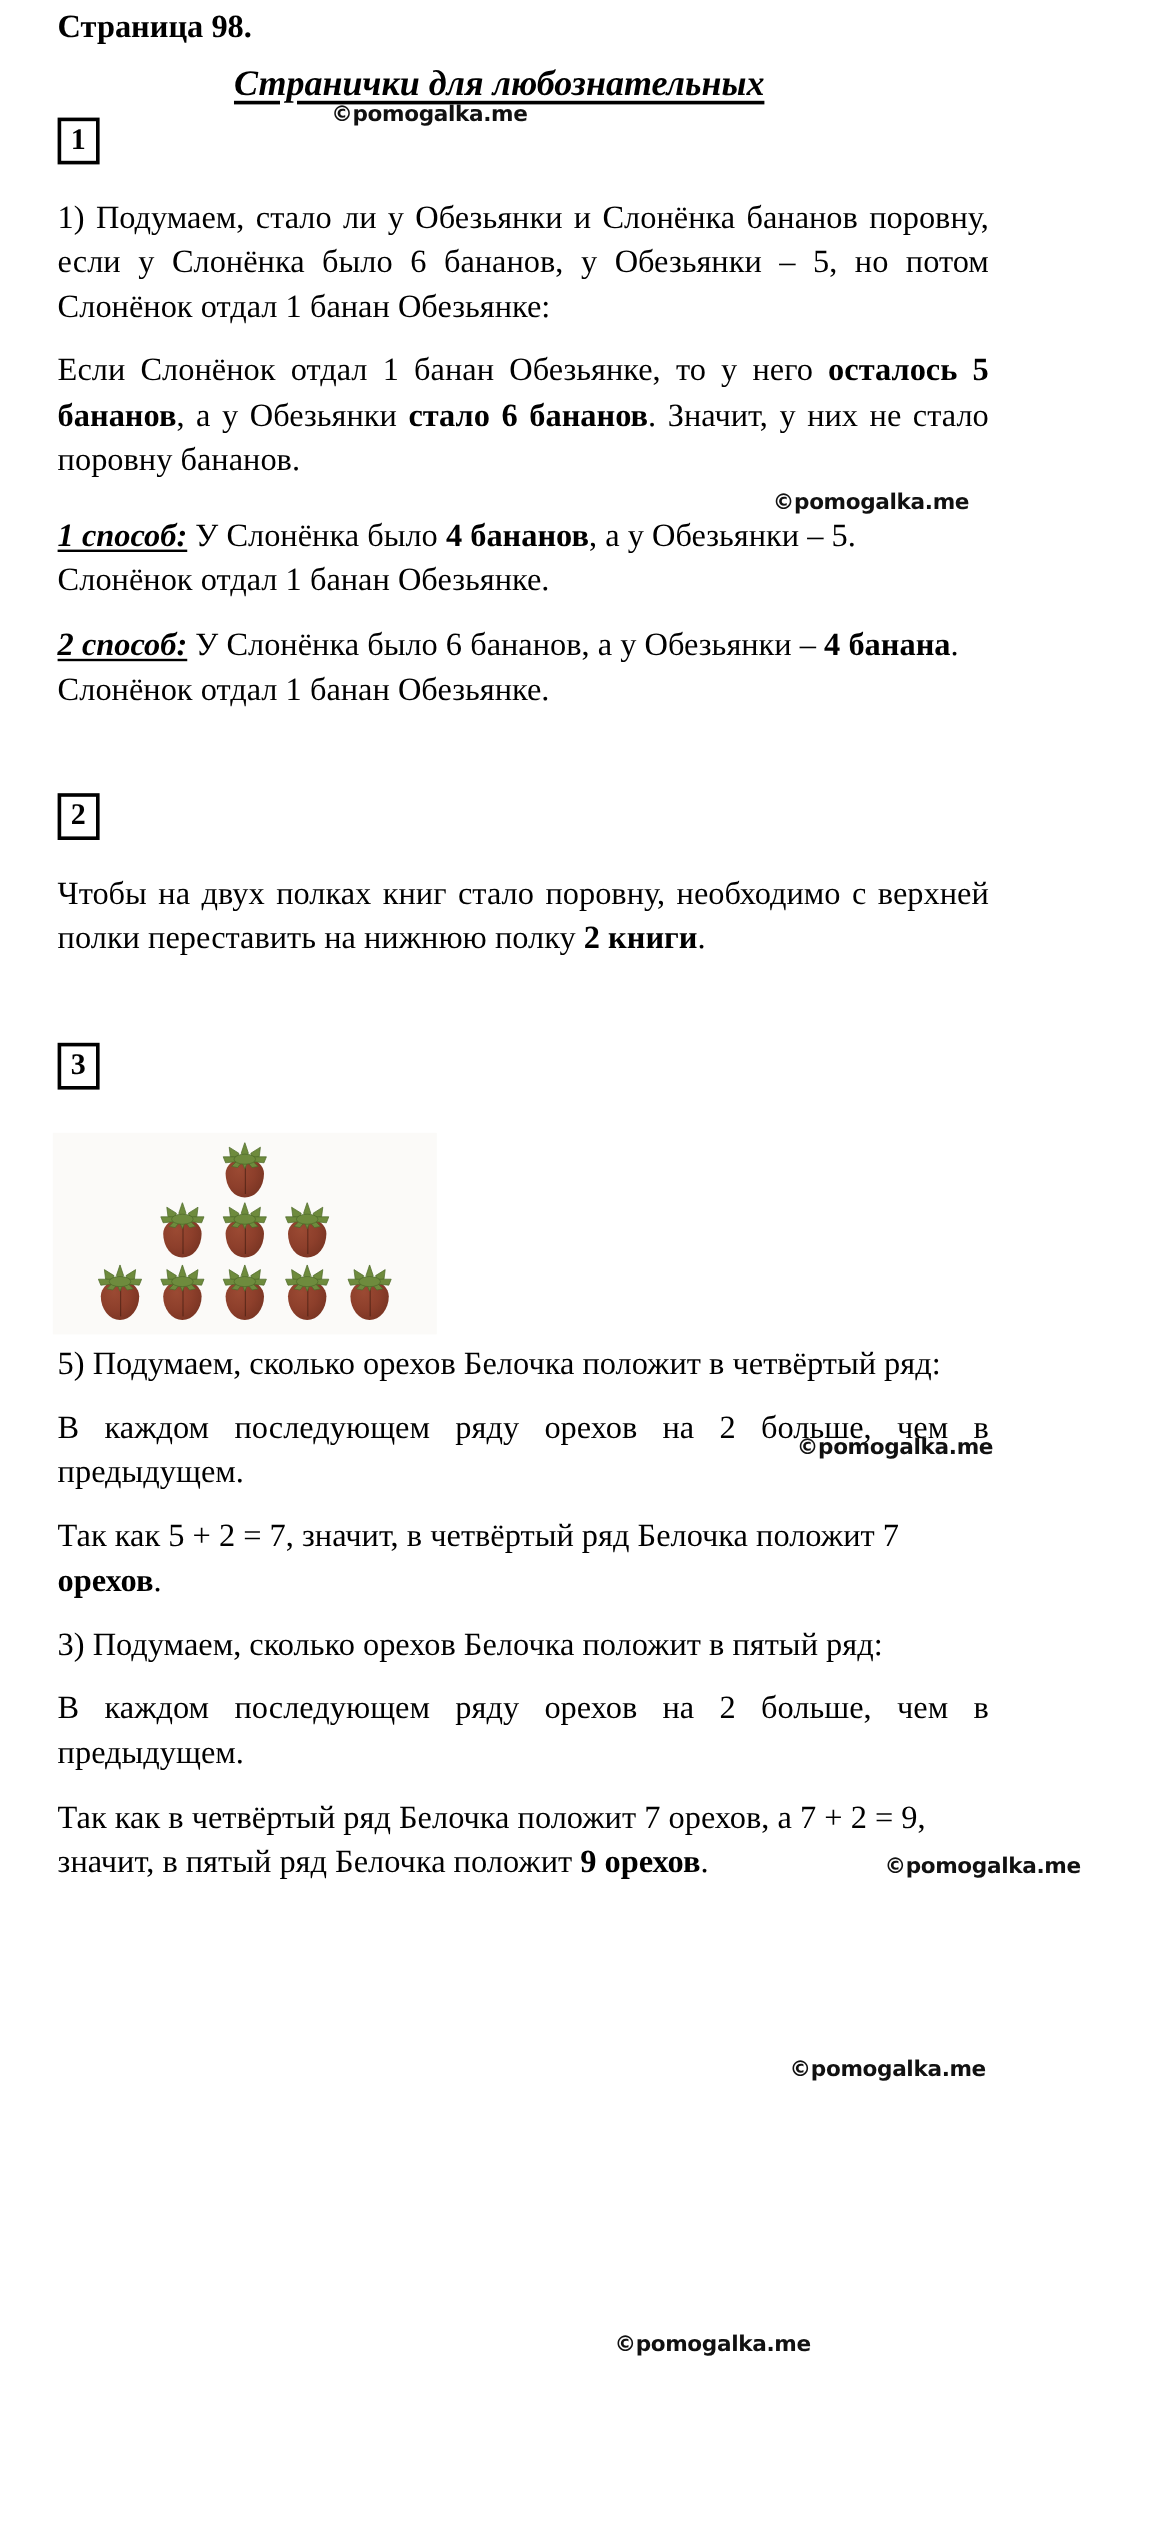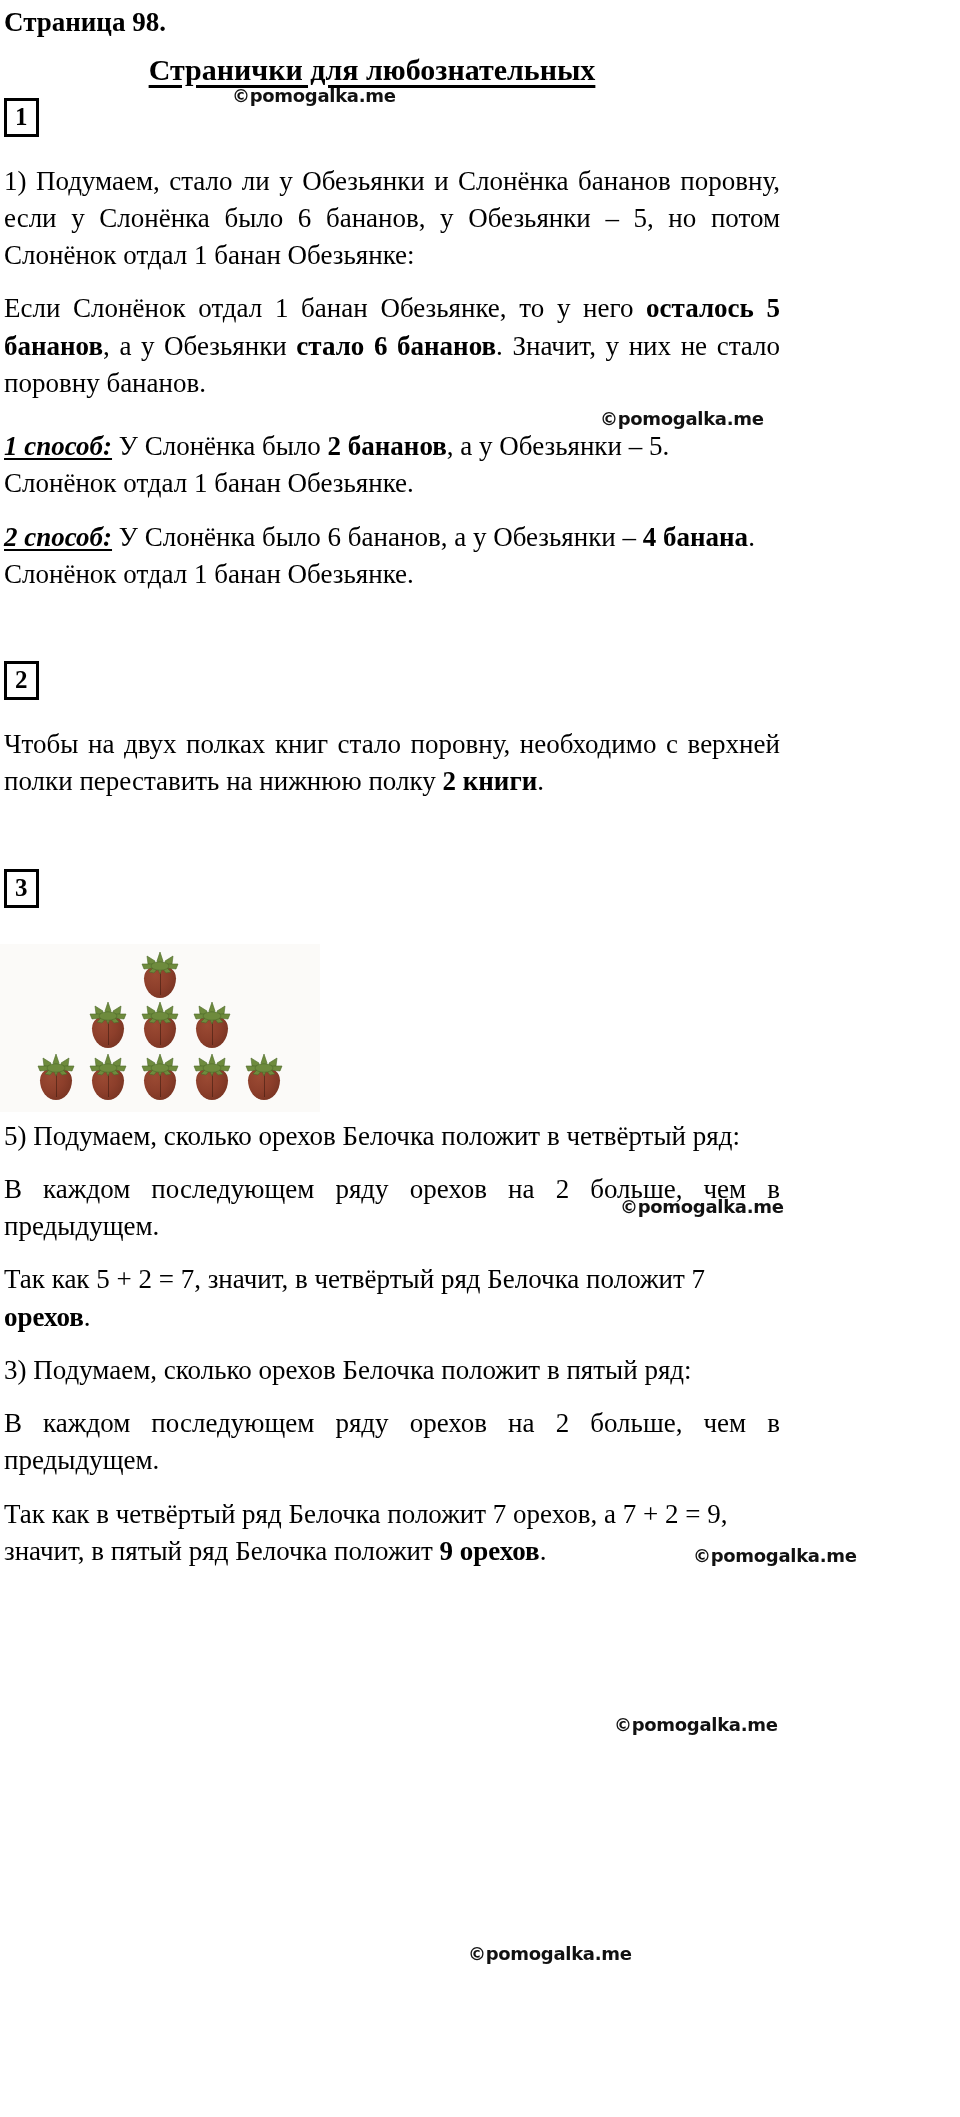--- a/index.html
+++ b/index.html
@@ -14,33 +14,35 @@
     color: #000000;
     position: relative;
     overflow: hidden;
   }
   .page {
     position: relative;
     width: 800px;
     min-height: 2117px;
     padding: 0;
     box-sizing: border-box;
+    margin-left: 44px;
   }
 
   
   .page-label {
     font-size: 27px;
     font-weight: bold;
     padding: 8px 0 0 4px;
     line-height: 1.1;
   }
   .main-title {
     text-align: center;
     font-size: 30px;
     font-weight: bold;
+    font-style: italic;
     text-decoration: underline;
     text-underline-offset: 5px;
     margin: 14px 0 0 0;
     padding-right: 56px;
     line-height: 1.2;
   }
 
   
   .task-num {
     display: inline-block;
@@ -146,21 +148,21 @@
   <div class="main-title">Странички для любознательных</div>
 
   <div class="sp-sm"></div>
   <div class="task-num-row">
     <span class="task-num">1</span>
   </div>
   <div class="sp-md"></div>
   <p class="para"><span>1) Подумаем, стало ли у Обезьянки и Слонёнка бананов поровну, если у Слонёнка было 6 бананов, у Обезьянки – 5, но потом Слонёнок отдал 1 банан Обезьянке:</span></p>
   <p class="para"><span>Если Слонёнок отдал 1 банан Обезьянке, то у него </span><b>осталось 5 бананов</b><span>, а у Обезьянки </span><b>стало 6 бананов</b><span>. Значит, у них не стало поровну бананов.</span></p>
   <div class="sp-sm"></div>
-  <p class="para last-left"><span class="uw">1 способ:</span><span> У Слонёнка было </span><b>2 бананов</b><span>, а у Обезьянки – 5. Слонёнок отдал 1 банан Обезьянке.</span></p>
+  <p class="para last-left"><span class="uw">1 способ:</span><span> У Слонёнка было </span><b>4 бананов</b><span>, а у Обезьянки – 5. Слонёнок отдал 1 банан Обезьянке.</span></p>
   <p class="para last-left"><span class="uw">2 способ:</span><span> У Слонёнка было 6 бананов, а у Обезьянки – </span><b>4 банана</b><span>. Слонёнок отдал 1 банан Обезьянке.</span></p>
 
   <div class="sp-lg"></div>
   <div class="task-num-row">
     <span class="task-num">2</span>
   </div>
   <div class="sp-md"></div>
   <p class="para"><span>Чтобы на двух полках книг стало поровну, необходимо с верхней полки переставить на нижнюю полку </span><b>2 книги</b><span>.</span></p>
 
   <div class="sp-lg"></div>

